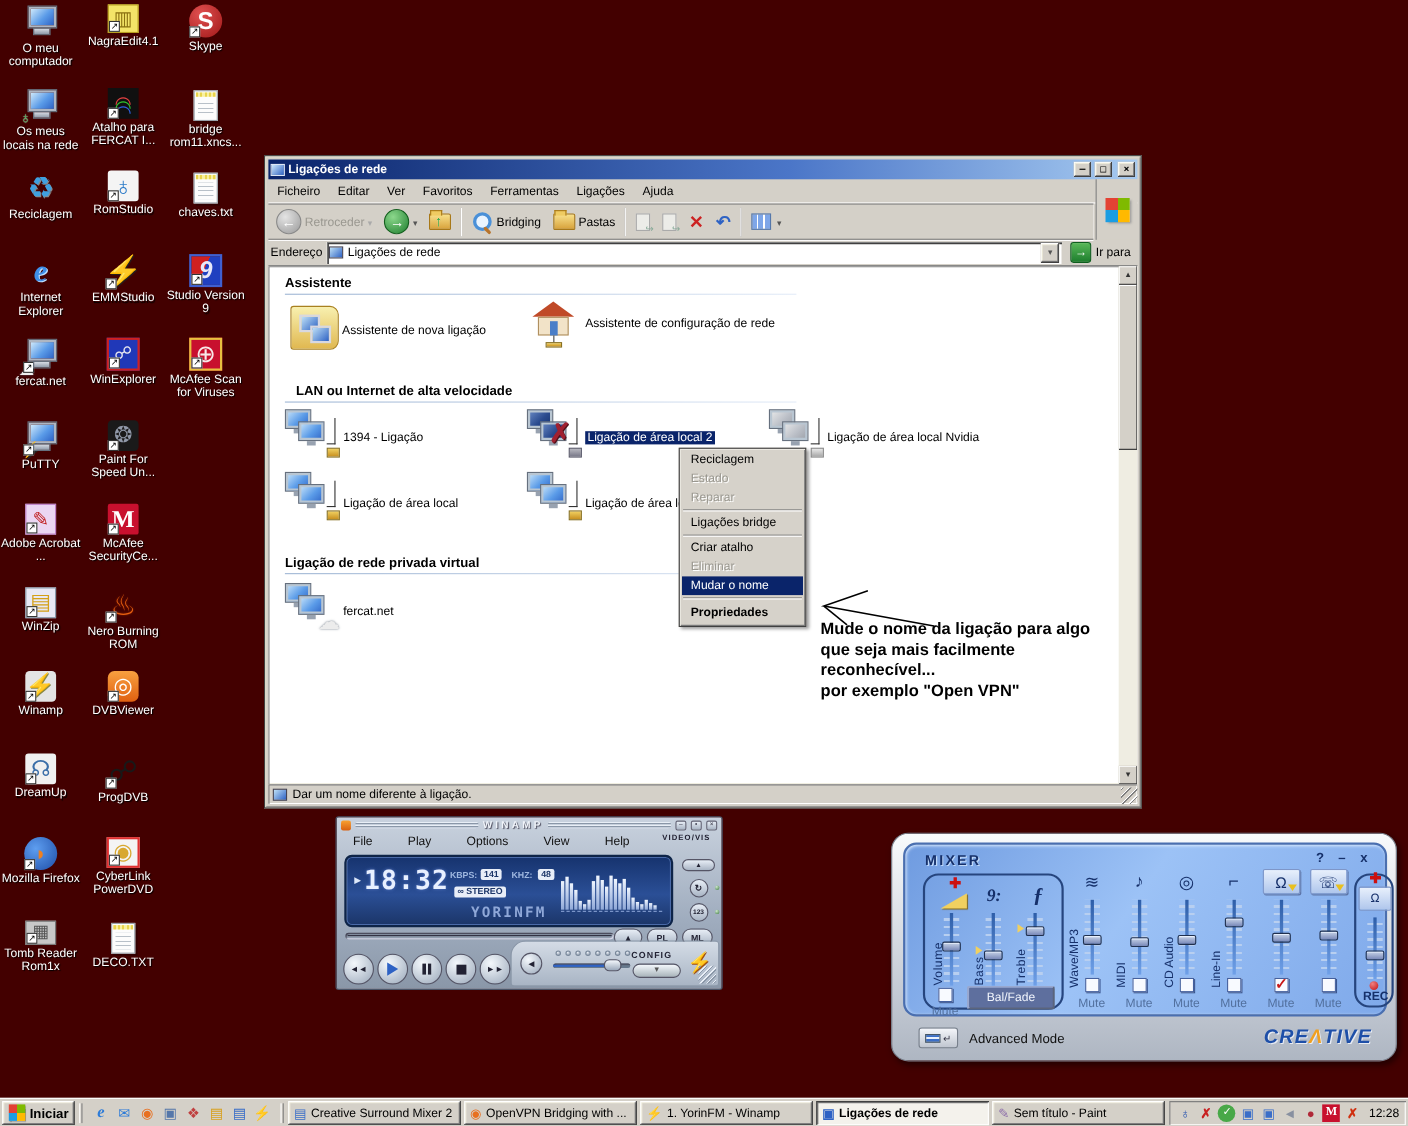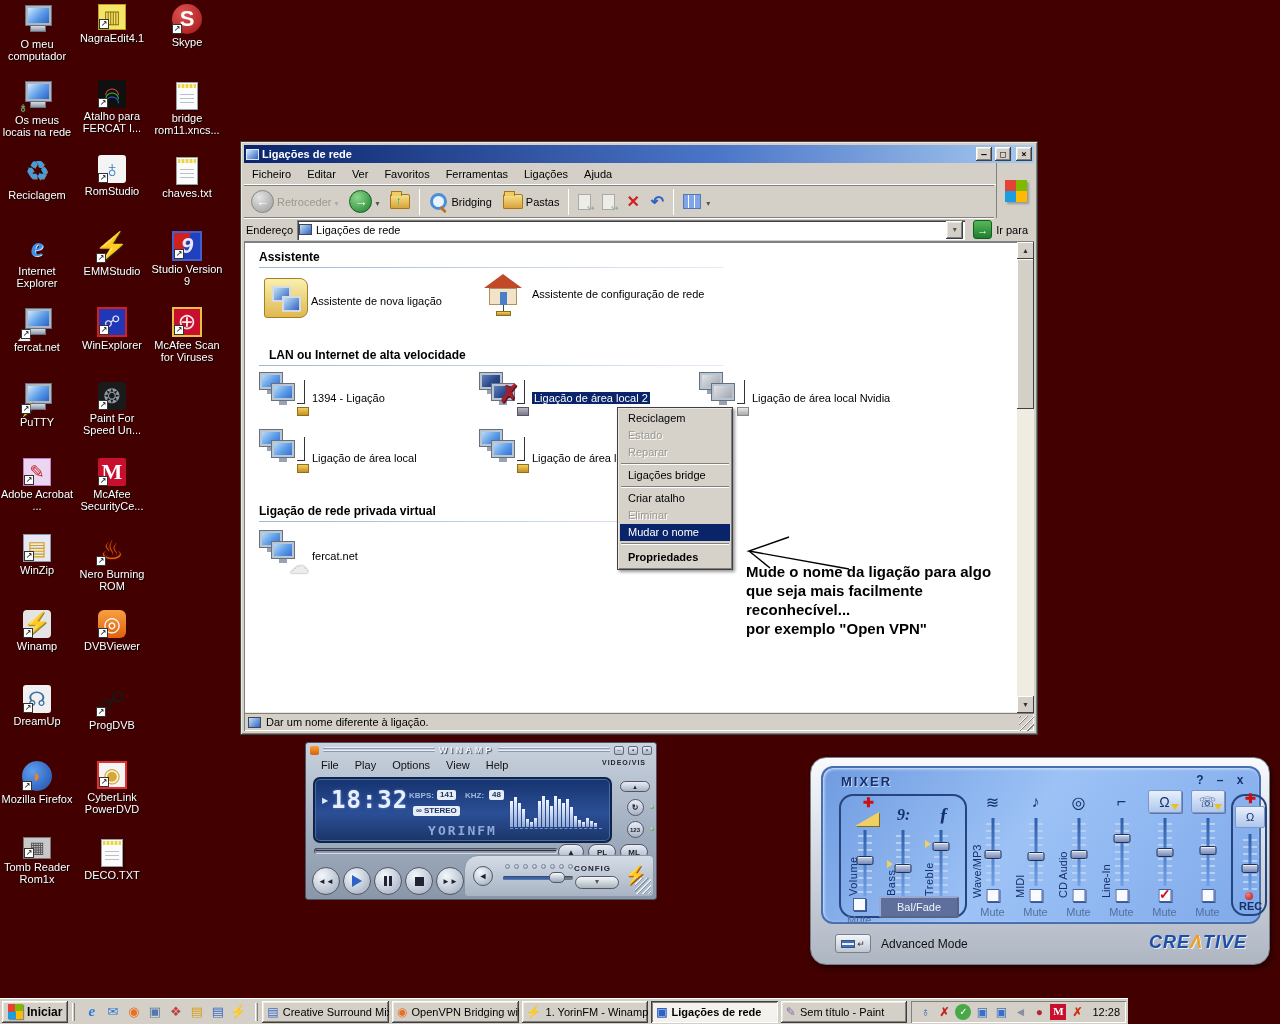--- a/index.html
+++ b/index.html
@@ -103,21 +103,21 @@
 .cmi.hl{background:#0A246A;color:#fff}
 .cmi.bold{font-weight:bold;height:20px;line-height:20px}
 .cmi.sep{height:2px;margin:2px 1px;padding:0;border-top:1px solid #808080;border-bottom:1px solid #fff}
 
 #winamp{left:305px;top:742px;width:352px;height:158px;background:linear-gradient(#C9D2DE,#9FACBE 60%,#8A97A8);border:1px solid #4A5568;border-radius:3px;z-index:20}
 .watbar{height:14px;display:flex;align-items:center;padding:0 4px;gap:4px}
 .watgrip{flex:1;height:6px;background:repeating-linear-gradient(#E8EEF6 0 1px,#8A97A8 1px 2px,#0000 2px 3px);border-radius:3px}
 .watitle{font-size:9px;font-weight:bold;letter-spacing:3px;color:#F0F4FA;text-shadow:1px 1px 1px #445}
 .waticon{width:9px;height:9px;background:linear-gradient(#F8A030,#D86010);border-radius:2px;flex:none}
 .wabtn{width:10px;height:9px;background:linear-gradient(#E8EEF6,#A8B4C4);border:1px solid #667;border-radius:2px;font-size:6px;line-height:7px;text-align:center;color:#334;flex:none}
-.wamenu{height:16px;display:flex;align-items:center;padding:0 8px;gap:2px}
+.wamenu{height:16px;display:flex;align-items:center;padding:0 8px;gap:18px}
 .wamitem{padding:0 7px;font-size:11px;color:#111}
 .wavv{margin-left:auto;font-size:7px;font-weight:bold;color:#223;letter-spacing:1px}
 .wadisp{position:absolute;left:7px;top:34px;width:299px;height:66px;background:linear-gradient(#16336E,#2B4F96 55%,#1B3568);border:2px solid #0E2448;border-radius:7px;box-shadow:inset 0 0 0 1px #4A6AA8}
 .waplay{position:absolute;left:7px;top:17px;color:#DDE8FA;font-size:8px}
 .watime{position:absolute;left:16px;top:7px;font-family:"DejaVu Sans Mono",monospace;font-size:24px;font-weight:bold;color:#E8F0FF;letter-spacing:1px;text-shadow:0 0 3px #5A7AC8}
 .walbl{position:absolute;font-size:8px;color:#9FB8E0;font-weight:bold}
 .wabadge{position:absolute;background:#E8EEF8;color:#1B3568;font-size:8px;font-weight:bold;border-radius:2px;padding:0 3px;line-height:10px}
 .waspec{position:absolute;right:8px;top:8px;width:92px;height:42px;display:flex;align-items:flex-end;gap:1px;border-bottom:1px dashed #7A94C8;padding-bottom:1px}
 .sbar{width:3px;background:linear-gradient(#F0F6FF,#8FA8D8);flex:none}
 .wastation{position:absolute;left:0;right:0;bottom:3px;text-align:center;font-family:"DejaVu Sans Mono",monospace;font-size:13px;font-weight:bold;letter-spacing:2px;color:#8FA8D8}
@@ -172,21 +172,21 @@
 .mxch .mxcheck{bottom:16px;left:50%;transform:translateX(-50%)}
 .mxch .mxmutelbl{bottom:0;left:50%;transform:translateX(-50%)}
 .mxbottom{position:absolute;left:0;right:0;bottom:6px;height:24px}
 .amodebtn{position:absolute;left:24px;top:0;width:36px;height:19px;background:linear-gradient(#F4F6FA,#C0C6D0);border:1px solid #78808C;border-radius:3px;display:flex;align-items:center;justify-content:center;gap:2px}
 .amodebtn i{width:14px;height:8px;background:repeating-linear-gradient(#3A6EC8 0 2px,#E8F0FC 2px 4px);border:1px solid #456}
 .amodebtn b{font-size:9px;color:#334;font-weight:normal}
 .amodelbl{position:absolute;left:70px;top:3px;font-size:12px;color:#111}
 .creative{position:absolute;right:22px;top:-2px;font-size:18px;font-weight:bold;font-style:italic;letter-spacing:1px;color:#1E4FA8;text-shadow:1px 1px 0 #E8ECF4}
 .creative .ca{color:#F0A020}
 
-#taskbar{position:absolute;left:0;bottom:0;width:1128px;height:26px;background:#D4D0C8;border-top:1px solid #fff;display:flex;align-items:center;padding:2px 2px;gap:4px;z-index:100}
+#taskbar{position:absolute;left:0;bottom:0;width:1280px;height:26px;background:#D4D0C8;border-top:1px solid #fff;display:flex;align-items:center;padding:2px 2px;gap:4px;z-index:100}
 .startbtn{height:22px;display:flex;align-items:center;gap:4px;padding:0 6px;font-weight:bold;font-size:12px;flex:none}
 .sflag{width:15px;height:15px;background:conic-gradient(#7FBA00 0 25%,#FFB900 0 50%,#1B9DE2 0 75%,#E34234 0);box-shadow:1px 1px 1px #888}
 .tbgrip{width:3px;height:18px;border-left:1px solid #fff;border-right:1px solid #808080;flex:none}
 .ql{display:flex;align-items:center;gap:4px;padding:0 4px;flex:none}
 .qlico{width:17px;height:17px;display:flex;align-items:center;justify-content:center;font-size:13px;line-height:1}
 .taskbtns{display:flex;gap:3px;flex:1;min-width:0}
 .taskbtn{height:22px;flex:1;min-width:0;display:flex;align-items:center;gap:4px;padding:0 5px;font-size:11px;white-space:nowrap;overflow:hidden}
 .taskbtn.active{background:#F4F2EC;box-shadow:inset 1px 1px 0 #404040,inset -1px -1px 0 #fff,inset 2px 2px 0 #808080;font-weight:bold}
 .taskbtn .ti{font-size:12px;flex:none;font-style:normal}
 .tray{height:22px;display:flex;align-items:center;gap:3px;padding:0 6px;box-shadow:inset 1px 1px 0 #808080,inset -1px -1px 0 #fff;flex:none}

